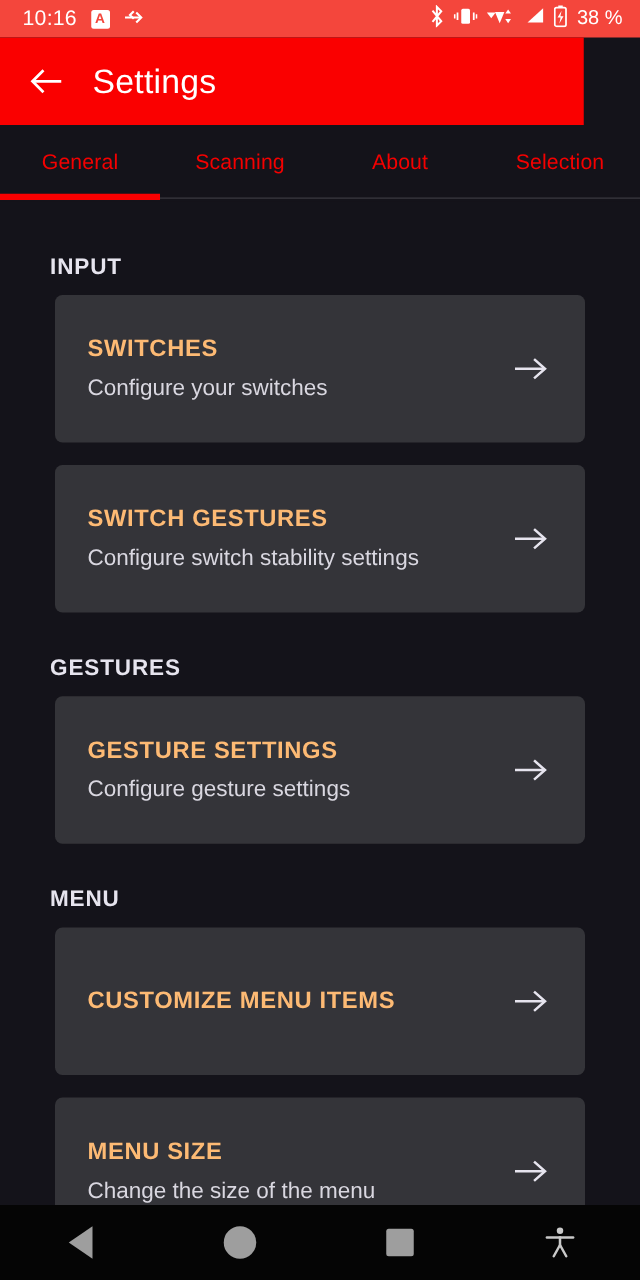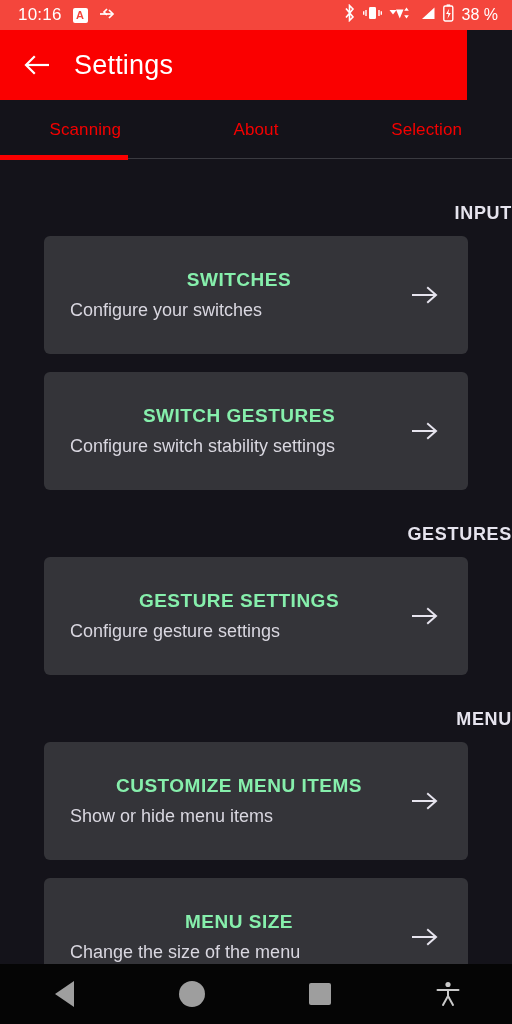--- a/index.html
+++ b/index.html
@@ -55,31 +55,30 @@
   }
 
   
   .content {
     position:absolute; top:161px; left:0; width:512px; height:803px;
     overflow:hidden; background:#14131A;
   }
   .section-header {
     color:#E6E4EE; font-size:18px; font-weight:bold; letter-spacing:.7px;
     margin:34px 0 12px 40px;
-    text-align:right;
   }
   .section-header.first { margin-top:42px; }
   .card {
     margin:0 44px 0 44px; background:#343439; border-radius:6px;
     height:118px; display:flex; align-items:center; padding:0 26px 0 26px;
     position:relative;
   }
   .card-texts { flex:1; display:flex; flex-direction:column; justify-content:center; gap:9px; }
   .card-title {
-    color:#86efac; font-size:19px; font-weight:bold; letter-spacing:.5px;text-align:center;
+    color:#fdba74; font-size:19px; font-weight:bold; letter-spacing:.5px;
   }
   .card-sub { color:#D9D7E0; font-size:18px; font-weight:400; }
   .card-arrow { width:34px; height:34px; display:flex; align-items:center; justify-content:center; flex:none; }
   .card-gap { height:18px; }
 
   
   .navbar {
     position:absolute; bottom:0; left:0; width:512px; height:60px;
     background:#050505; display:flex; align-items:center;
   }
@@ -147,20 +146,21 @@
     <span class="back-arrow">
       <svg width="28" height="24" viewBox="0 0 28 24">
         <path d="M26 12 H3" stroke="#FFFFFF" stroke-width="2.2" fill="none"></path>
         <path d="M11 4 L3 12 L11 20" stroke="#FFFFFF" stroke-width="2.2" fill="none" stroke-linecap="square"></path>
       </svg>
     </span>
     <span class="appbar-title">Settings</span>
   </div>
 
   <div class="tabs">
+    <div class="tab">General</div>
     <div class="tab">Scanning</div>
     <div class="tab">About</div>
     <div class="tab">Selection</div>
   </div>
   <div class="tabs-divider"></div>
   <div class="tab-indicator"></div>
 
   <div class="content">
 
     <div class="section-header first">INPUT</div>
@@ -206,21 +206,20 @@
           <path d="M18 4 L26 11 L18 18" stroke="#E6E4EE" stroke-width="2" fill="none" stroke-linecap="square"></path>
         </svg>
       </span>
     </div>
 
     <div class="section-header">MENU</div>
 
     <div class="card">
       <div class="card-texts">
         <span class="card-title">CUSTOMIZE MENU ITEMS</span>
-        <span class="card-sub">Show or hide menu items</span>
       </div>
       <span class="card-arrow">
         <svg width="30" height="22" viewBox="0 0 30 22">
           <path d="M2 11 H26" stroke="#E6E4EE" stroke-width="2" fill="none"></path>
           <path d="M18 4 L26 11 L18 18" stroke="#E6E4EE" stroke-width="2" fill="none" stroke-linecap="square"></path>
         </svg>
       </span>
     </div>
 
     <div class="card-gap"></div>

